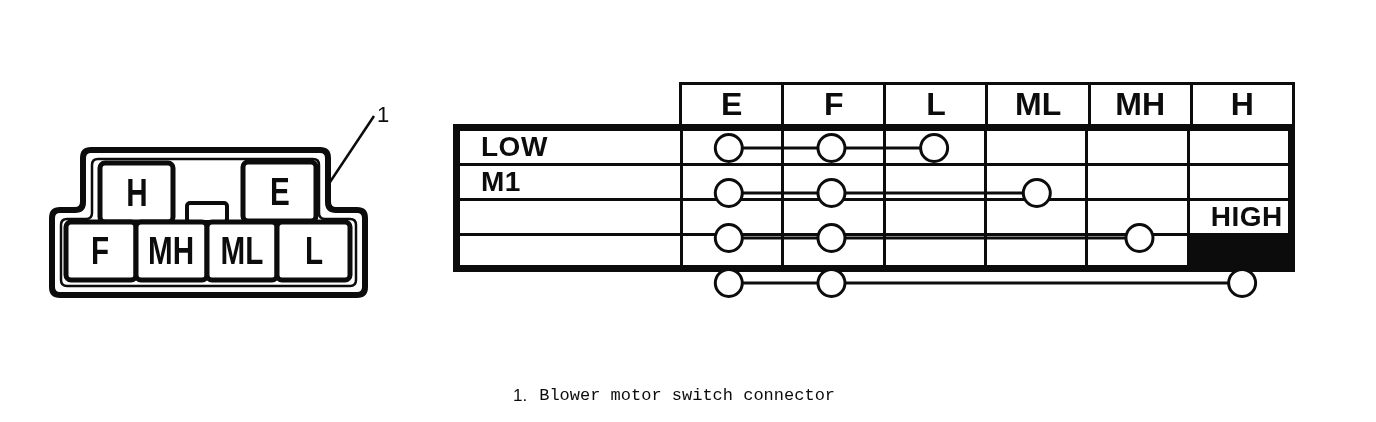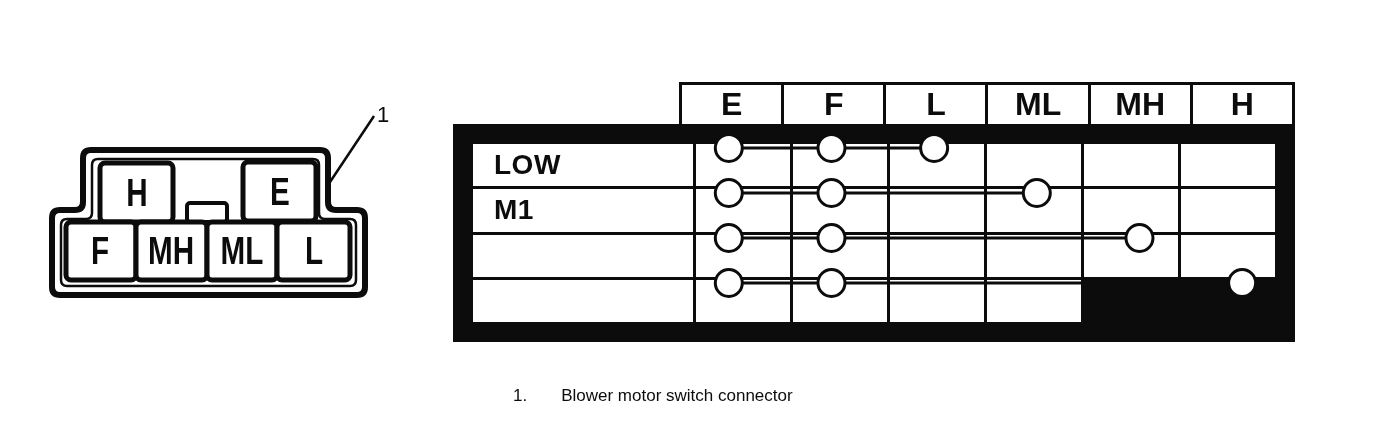--- a/index.html
+++ b/index.html
@@ -37,44 +37,44 @@
     display: grid; grid-template-columns: repeat(6, 1fr);
     gap: 3px; padding: 3px;
   }
   .hcell {
     background: #ffffff;
     display: flex; align-items: center; justify-content: center;
     font-size: 32px; font-weight: bold;
   }
   .tbody {
     position: absolute; left: 453px; top: 124px;
-    width: 842px; height: 218px;
+    width: 842px; height: 148px;
     background: #0c0c0c;
     display: grid;
     grid-template-columns: 220px repeat(6, 1fr);
     grid-template-rows: repeat(4, 1fr);
-    gap: 3px; padding: 20px;
+    gap: 3px; padding: 7px;
   }
   .rlabel {
     background: #ffffff;
     display: flex; align-items: center;
     padding-left: 21px;
     font-size: 28px; font-weight: bold;
     letter-spacing: 0.5px;
   }
   .cell { background: #ffffff; }
   .overlay { position: absolute; left: 679px; top: 124px; }
   .cont-line { stroke: #0c0c0c; stroke-width: 3; }
   .cont-circle { fill: #ffffff; stroke: #0c0c0c; stroke-width: 3; }
   
   .caption {
     position: absolute; left: 513px; top: 386px;
     font-size: 17px; display: flex; white-space: nowrap;
   }
-  .cap-text { margin-left: 34px; }
+  .cap-text { margin-left: 12px; font-family: Liberation Mono, monospace; }
 </style>
 </head>
 <body>
 
 <div class="canvas">
 
   <svg class="connector-svg" width="430" height="330" viewBox="0 0 430 330">
     <path class="housing-outer" d="M 91,150 L 320,150 Q 328,150 328,158 L 328,202 Q 328,210 336,210 L 357,210
          Q 365,210 365,218 L 365,287 Q 365,295 357,295 L 60,295 Q 52,295 52,287
          L 52,218 Q 52,210 60,210 L 75,210 Q 83,210 83,202 L 83,158 Q 83,150 91,150 Z"></path>
@@ -120,20 +120,21 @@
       <div class="cell"></div>
       <div class="cell"></div>
       <div class="cell"></div>
       <div class="cell"></div>
       <div class="cell"></div>
       <div class="cell"></div>
       <div class="cell"></div>
       <div class="cell"></div>
       <div class="cell"></div>
       <div class="cell"></div>
+      <div class="rlabel">HIGH</div>
       <div class="cell"></div>
       <div class="cell"></div>
       <div class="cell"></div>
       <div class="cell"></div>
       <div class="cell"></div>
       <div class="cell"></div>
     </div>
   <svg class="overlay" width="616" height="183" viewBox="0 0 616 183">
       <line x1="49.8" x2="255.13400000000001" y1="24" y2="24" class="cont-line"></line>
       <circle cx="49.8" cy="24" r="13.5" class="cont-circle"></circle>

